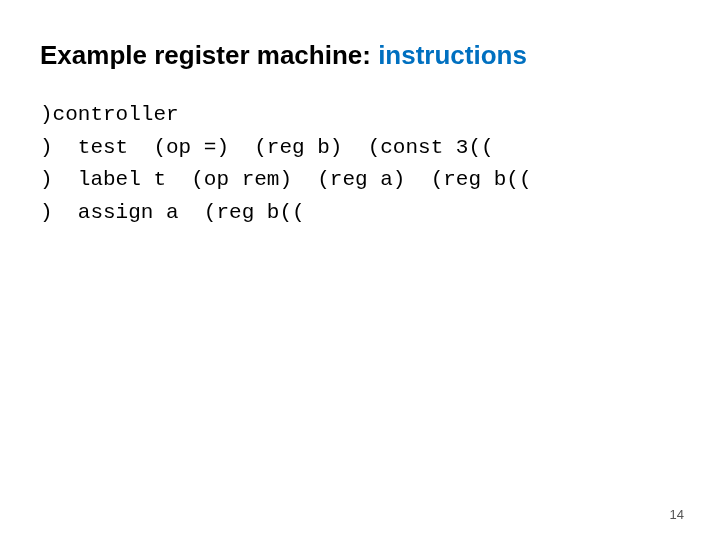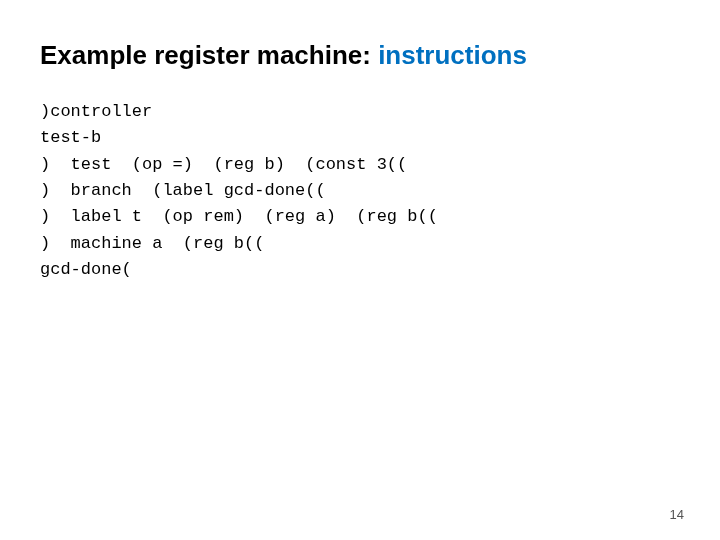--- a/index.html
+++ b/index.html
@@ -32,21 +32,21 @@
       border-bottom: none;
     }
 
     .slide-title .highlight {
       color: #0070c0;
       font-weight: bold;
     }
 
     .code-block {
       font-family: 'Courier New', Courier, monospace;
-      font-size: 17px;
+      font-size: 21px;
       line-height: 1.55;
       color: #000000;
     }
 
     .code-line {
       display: block;
       white-space: pre;
     }
 
     .page-number {
@@ -60,22 +60,19 @@
 </head>
 <body>
 
 <div class="slide-container">
   <h1 class="slide-title">
     <span>Example register machine: </span><span class="highlight">instructions</span>
   </h1>
 
   <div class="code-block">
     <span class="code-line">)controller</span>
-    <span class="code-line">test-b</span>
     <span class="code-line">)  test  (op =)  (reg b)  (const 3((</span>
-    <span class="code-line">)  branch  (label gcd-done((</span>
     <span class="code-line">)  label t  (op rem)  (reg a)  (reg b((</span>
-    <span class="code-line">)  machine a  (reg b((</span>
-    <span class="code-line">gcd-done(</span>
+    <span class="code-line">)  assign a  (reg b((</span>
   </div>
 
   <div class="page-number">14</div>
 </div>
 
 </body></html>

